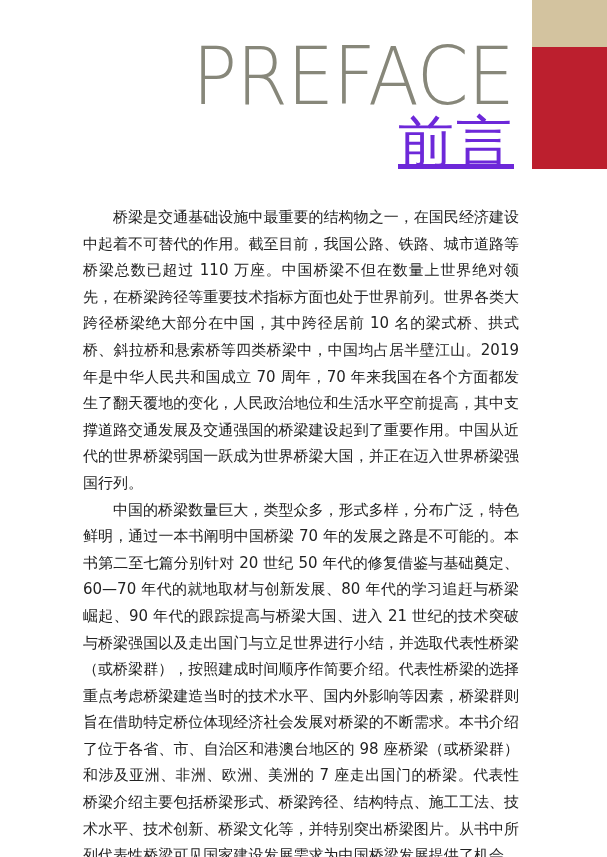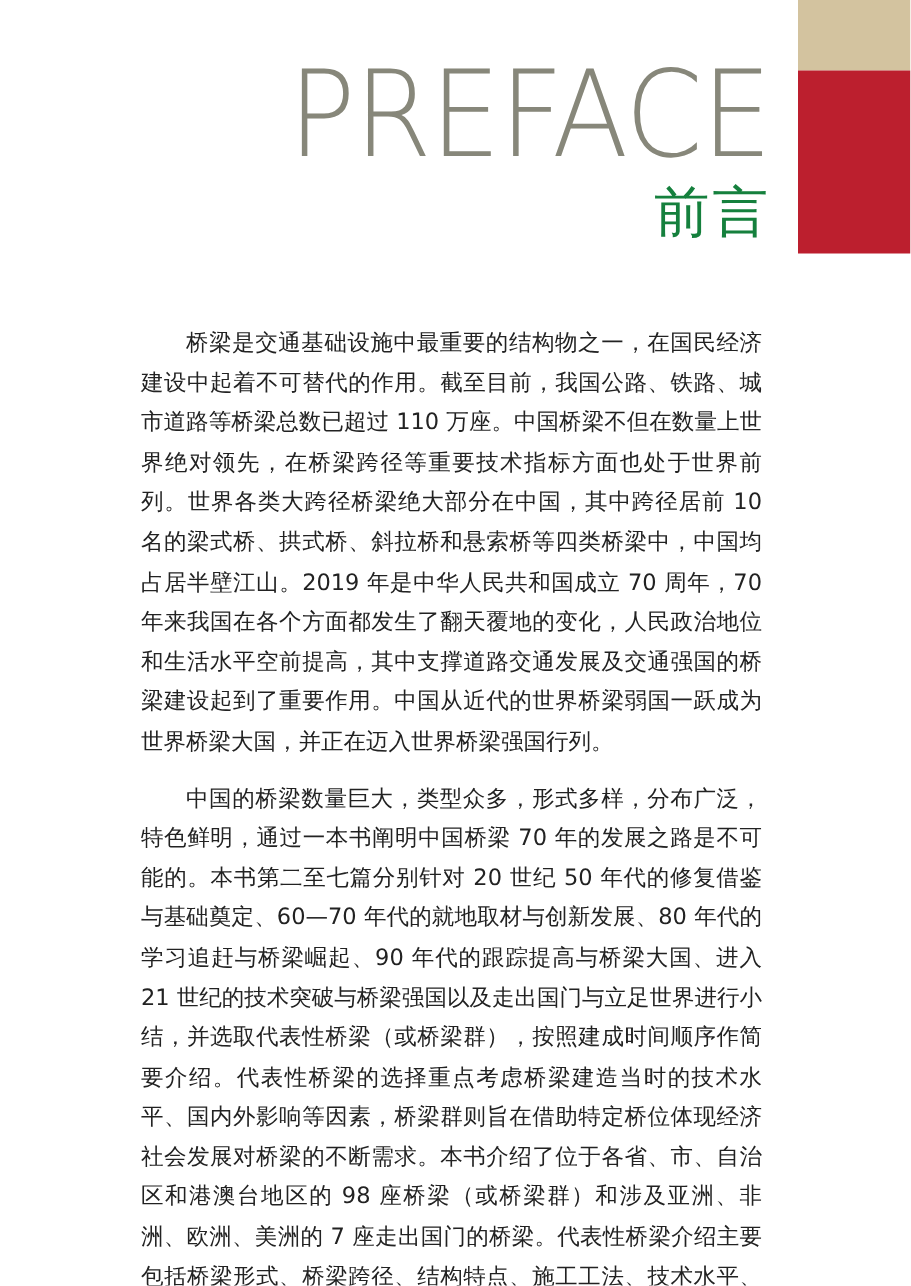--- a/index.html
+++ b/index.html
@@ -42,38 +42,39 @@
       color: #87877a;
       -webkit-text-stroke: 0;
       transform: scaleX(0.93);
       transform-origin: right center;
       white-space: nowrap;
     }
     .title-zh {
       position: absolute;
       right: 93px;
       top: 114px;
-      font-size: 37px;
+      font-size: 56px;
       line-height: 56px;
-      color: #15803d;
+      color: #6d28d9;
       letter-spacing: 2px;
       white-space: nowrap;
+      text-decoration: underline;
     }
     .body-text {
       position: absolute;
       left: 83px;
       top: 204px;
       width: 436px;
       font-size: 15px;
       line-height: 26.6px;
       color: #222222;
       text-align: justify;
     }
     .body-text p {
-      margin: 11px;
+      margin: 0;
       text-indent: 2em;
     }
   </style>
 </head>
 <body>
 
 <div class="tan-block"></div>
 <div class="red-block"></div>
 
 <div class="title-en">PREFACE</div>

